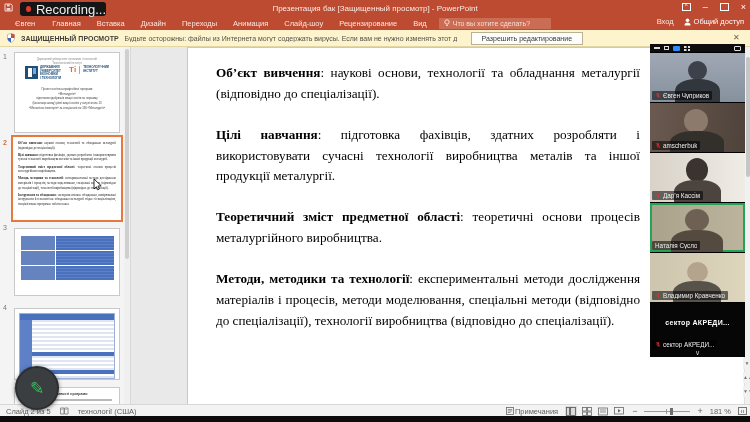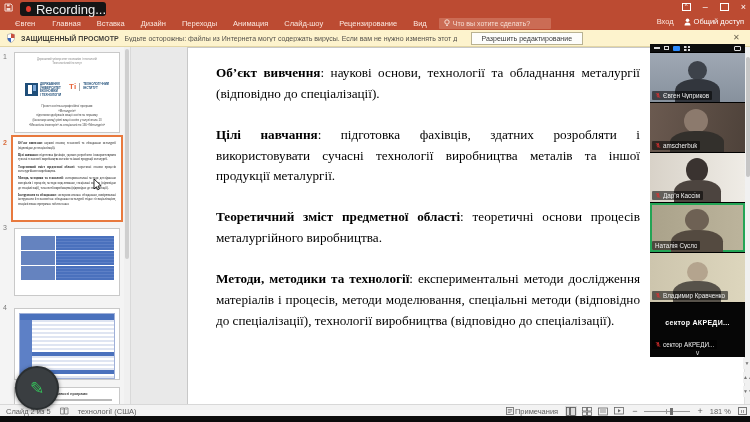--- a/index.html
+++ b/index.html
@@ -43,21 +43,21 @@
   .thumb-panel { left:0; top:47px; width:131px; height:357px; background:#f4f4f4; border-right:1px solid #d9d9d9; overflow:hidden; }
   .slide-num { position:absolute; left:3px; font-size:7px; color:#7a7a7a; }
   .slide-num.sel { color:#d86b3a; font-weight:bold; }
   .thumb { position:absolute; background:#fff; border:1px solid #c9c9c9; overflow:hidden; }
   .thumb.sel { border:2px solid #e8793e; }
   .panel-scroll { position:absolute; left:124px; top:0; width:6px; height:357px; background:#f0f0f0; }
   .panel-scroll .pthumb { position:absolute; left:1px; top:2px; width:4px; height:210px; background:#cfcfcf; border-radius:2px; }
 
   
   .t1-head { margin-top:4px; text-align:center; font-size:2.8px; color:#8a8a8a; line-height:1.6; }
-  .t1-logos { display:flex; justify-content:center; align-items:flex-start; gap:8px; margin-top:17px; }
+  .t1-logos { display:flex; justify-content:center; align-items:flex-start; gap:8px; margin-top:0; }
   .t1-mark { width:13px; height:13px; background:#1f4e79; position:relative; }
   .t1-mark::after { content:""; position:absolute; left:3px; top:2px; width:4px; height:9px; background:#fff; }
   .t1-mark::before { content:""; position:absolute; left:8px; top:2px; width:3px; height:6px; background:#7aa7d9; z-index:1; }
   .t1-l1txt { font-size:3px; font-weight:bold; color:#1f4e79; line-height:1.25; text-align:left; }
   .t1-ti { font-size:8px; font-weight:bold; color:#e8663c; line-height:1; }
   .t1-l2 { display:flex; gap:3px; align-items:center; }
   .t1-l2txt { font-size:3px; font-weight:bold; color:#1f4e79; line-height:1.25; border-left:0.5px solid #aaa; padding-left:3px; text-align:left; }
   .t1-title { margin-top:6px; text-align:center; font-size:2.8px; color:#444; line-height:1.7; padding:0 6px; }
 
   
@@ -158,20 +158,21 @@
         </span>
       <span class="undo">↺</span>
       <span>
           <svg width="10" height="8" viewBox="0 0 10 8">
             <rect x="0.5" y="0.5" width="9" height="6" fill="none" stroke="#f3d9d2"></rect>
             <path d="M4 2l2.5 1.5L4 5z" fill="#f3d9d2"></path>
           </svg>
         </span>
       <span class="drop">▾</span>
     </div>
+    <div class="abs win-title">Презентация бак [Защищенный просмотр] - PowerPoint</div>
     <div class="abs win-ctrls">
       <span class="box">^</span>
       <span>–</span>
       <span class="box"></span>
       <span>×</span>
     </div>
 
     <div class="abs tabs">
       <span class="tab file">Євген</span>
       <span class="tab">Главная</span>

